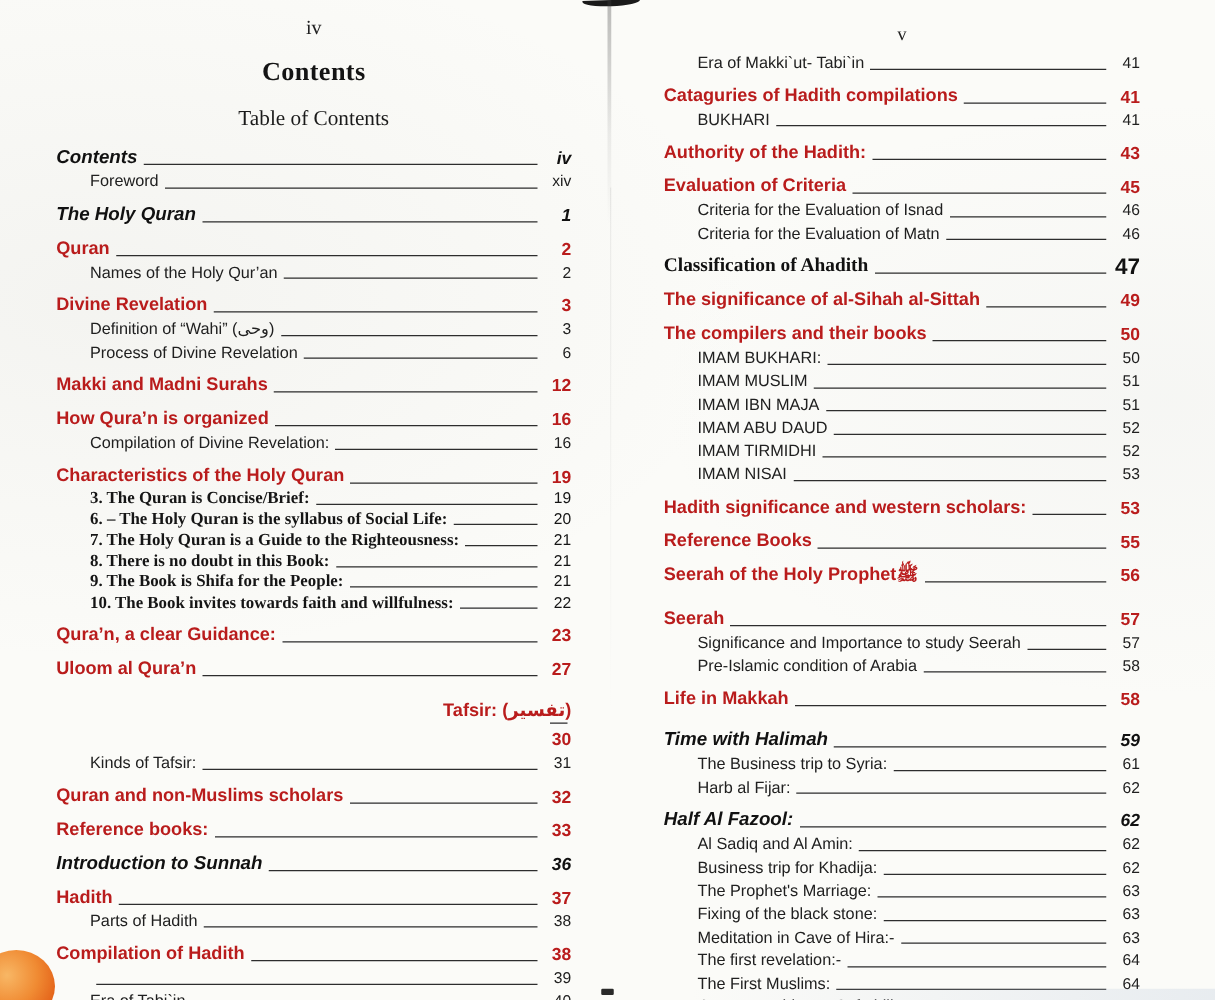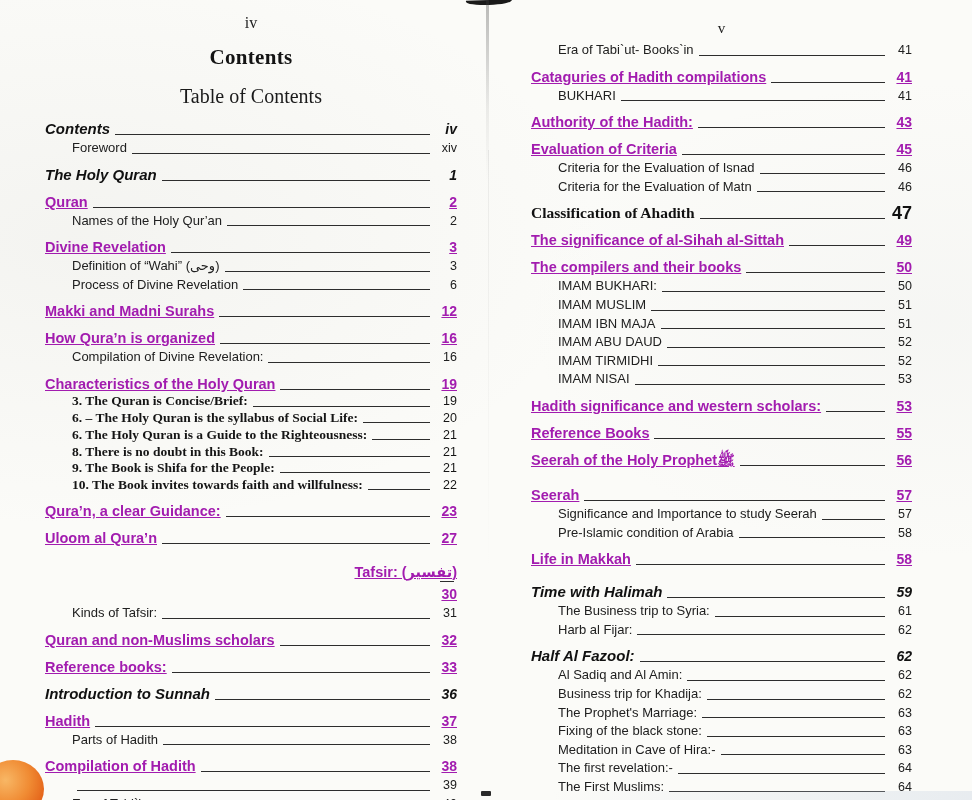--- a/index.html
+++ b/index.html
@@ -35,35 +35,35 @@
   #page-right { left:531px; width:381px; }
 
   .folio { text-align:center; font-family:"Liberation Serif","DejaVu Serif",serif;
     font-size:16px; color:#222; }
   #page-left  .folio { margin-top:14px; }
   #page-right .folio { margin-top:20px; font-size:15px; }
 
   .heading1 { text-align:center; font-family:"Liberation Serif","DejaVu Serif",serif;
     font-weight:bold; font-size:21px; margin-top:13px; letter-spacing:.3px; color:#141414; }
   .heading2 { text-align:center; font-family:"Liberation Serif","DejaVu Serif",serif;
-    font-size:20px; margin-top:15px; color:#1a1a1a; }
+    font-size:17px; margin-top:15px; color:#1a1a1a; }
 
   .toc-list { margin-top:12px; }
   #page-right .toc-list { margin-top:5px; }
 
   
   .toc-row { display:flex; align-items:flex-end; line-height:16.6px; }
   .lbl { white-space:nowrap; }
   .leader { flex:1 1 auto; min-width:14px; border-bottom:1.4px solid #2d2d2d; margin:0 3px 3px 5px; }
   .pg  { white-space:nowrap; min-width:24px; text-align:right; }
 
   .s-chapter { font-style:italic; font-weight:bold; font-size:15px; margin-top:9px; line-height:18px; color:#111; }
   .s-chapter .pg { font-size:14px; }
 
-  .s-h1 { font-weight:bold; font-size:14.5px; margin-top:9px; line-height:18px; color:#a21caf;text-decoration:underline; }
+  .s-h1 { font-weight:bold; font-size:14.5px; margin-top:9px; line-height:18px; color:#b91c1c; }
   .s-h1 .pg { font-size:14px; }
 
   .s-h1serif { font-family:"Liberation Serif","DejaVu Serif",serif; font-weight:bold;
     font-size:15.5px; margin-top:9px; line-height:18px; color:#111; }
   .s-h1serif .pg { font-family:"Liberation Sans",sans-serif; font-size:18px; }
 
   .s-sub { font-size:13px; padding-left:27px; margin-top:2px; color:#202020; }
   .s-sub .pg { font-size:12.5px; font-weight:normal; }
   .s-sub .leader { border-bottom-width:1.2px; }
 
@@ -155,21 +155,21 @@
           <span class="lbl">3. The Quran is Concise/Brief:</span>
           <span class="leader"></span>
           <span class="pg">19</span>
         </div>
         <div class="toc-row s-subserif">
           <span class="lbl">6. – The Holy Quran is the syllabus of Social Life:</span>
           <span class="leader"></span>
           <span class="pg">20</span>
         </div>
         <div class="toc-row s-subserif">
-          <span class="lbl">6. The Holy Quran is a Guide to the Righteousness:</span>
+          <span class="lbl">7. The Holy Quran is a Guide to the Righteousness:</span>
           <span class="leader"></span>
           <span class="pg">21</span>
         </div>
         <div class="toc-row s-subserif">
           <span class="lbl">8. There is no doubt in this Book:</span>
           <span class="leader"></span>
           <span class="pg">21</span>
         </div>
         <div class="toc-row s-subserif">
           <span class="lbl">9. The Book is Shifa for the People:</span>
@@ -240,21 +240,21 @@
           <span class="leader"></span>
           <span class="pg">40</span>
         </div>
       </div>
   </div>
 
   <div class="page" id="page-right">
     <div class="folio">v</div>
     <div class="toc-list" id="right-list">
         <div class="toc-row s-sub">
-          <span class="lbl">Era of Tabi`ut- Books`in</span>
+          <span class="lbl">Era of Makki`ut- Tabi`in</span>
           <span class="leader"></span>
           <span class="pg">41</span>
         </div>
         <div class="toc-row s-h1">
           <span class="lbl">Cataguries of Hadith compilations</span>
           <span class="leader"></span>
           <span class="pg">41</span>
         </div>
         <div class="toc-row s-sub">
           <span class="lbl">BUKHARI</span>

